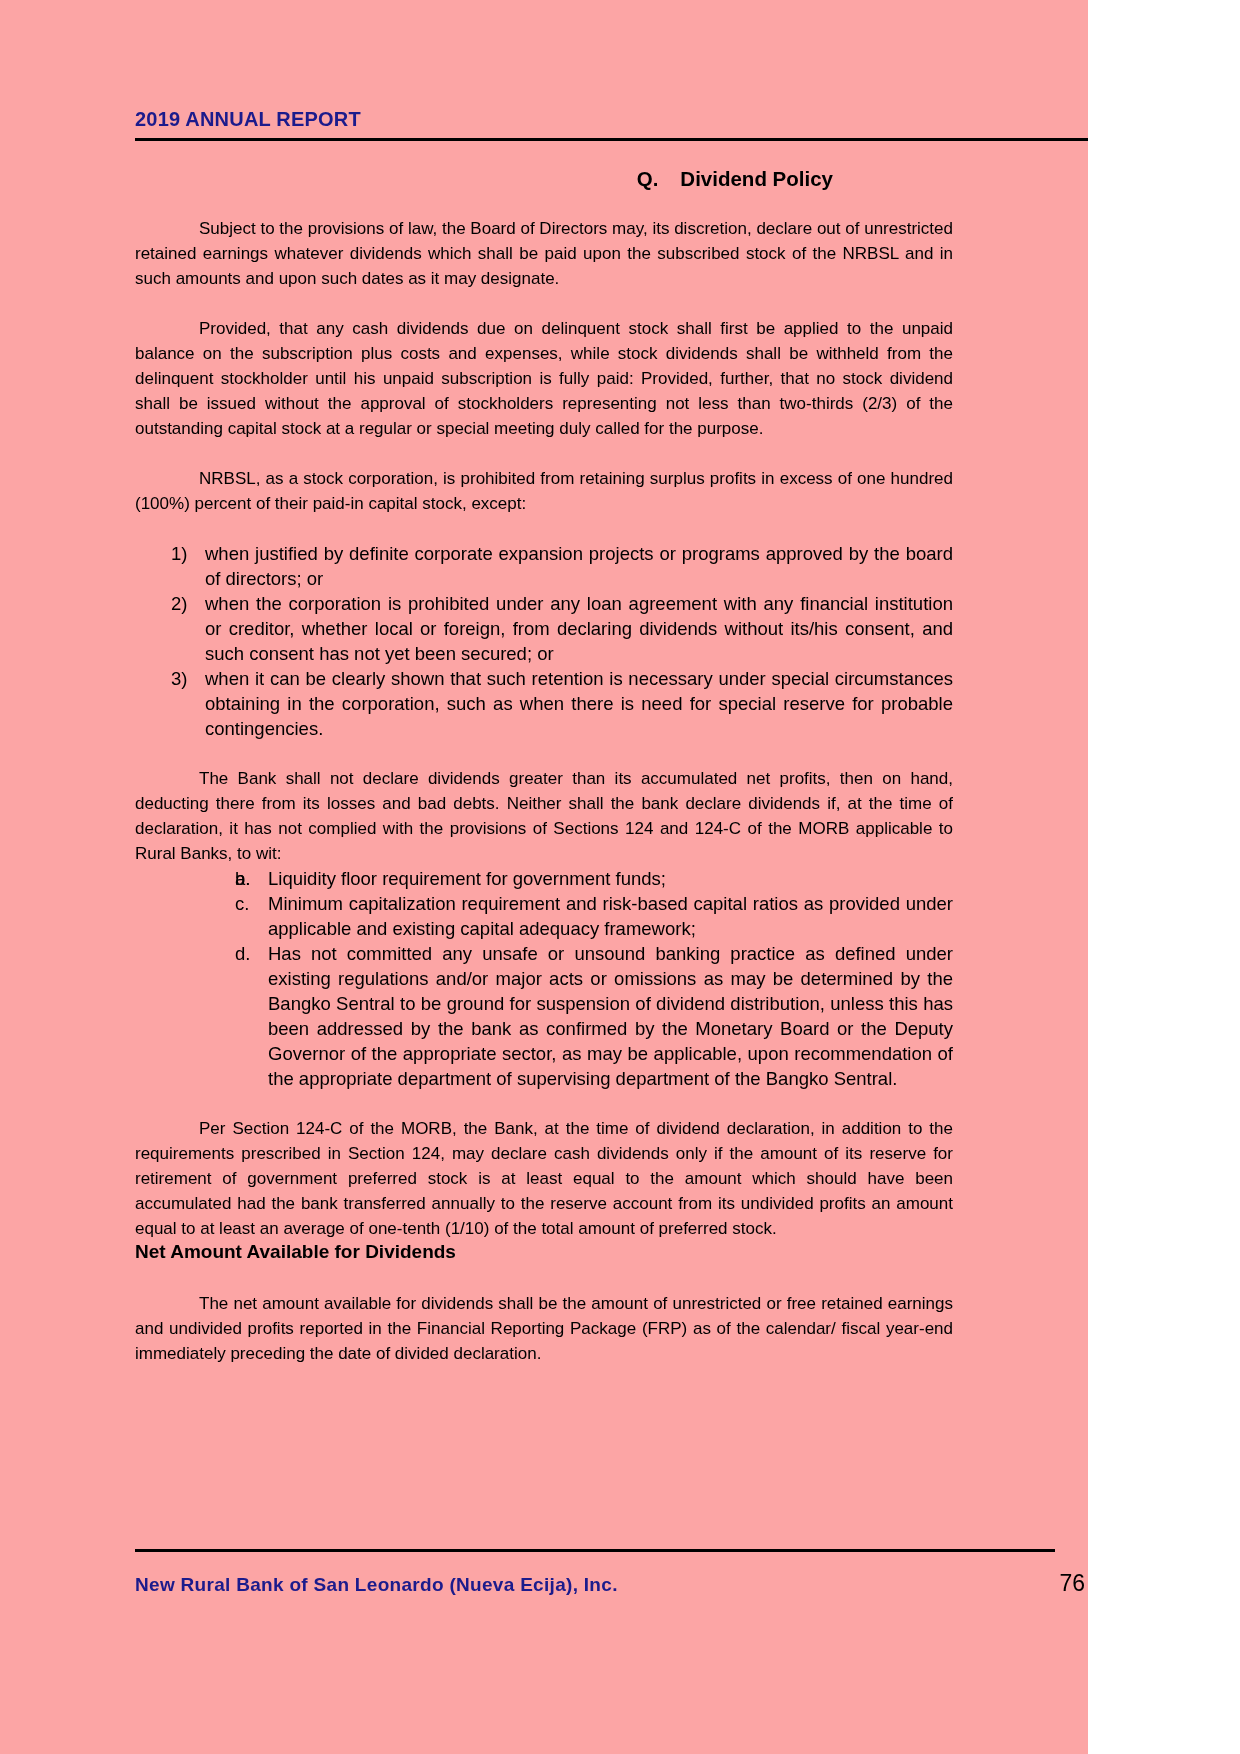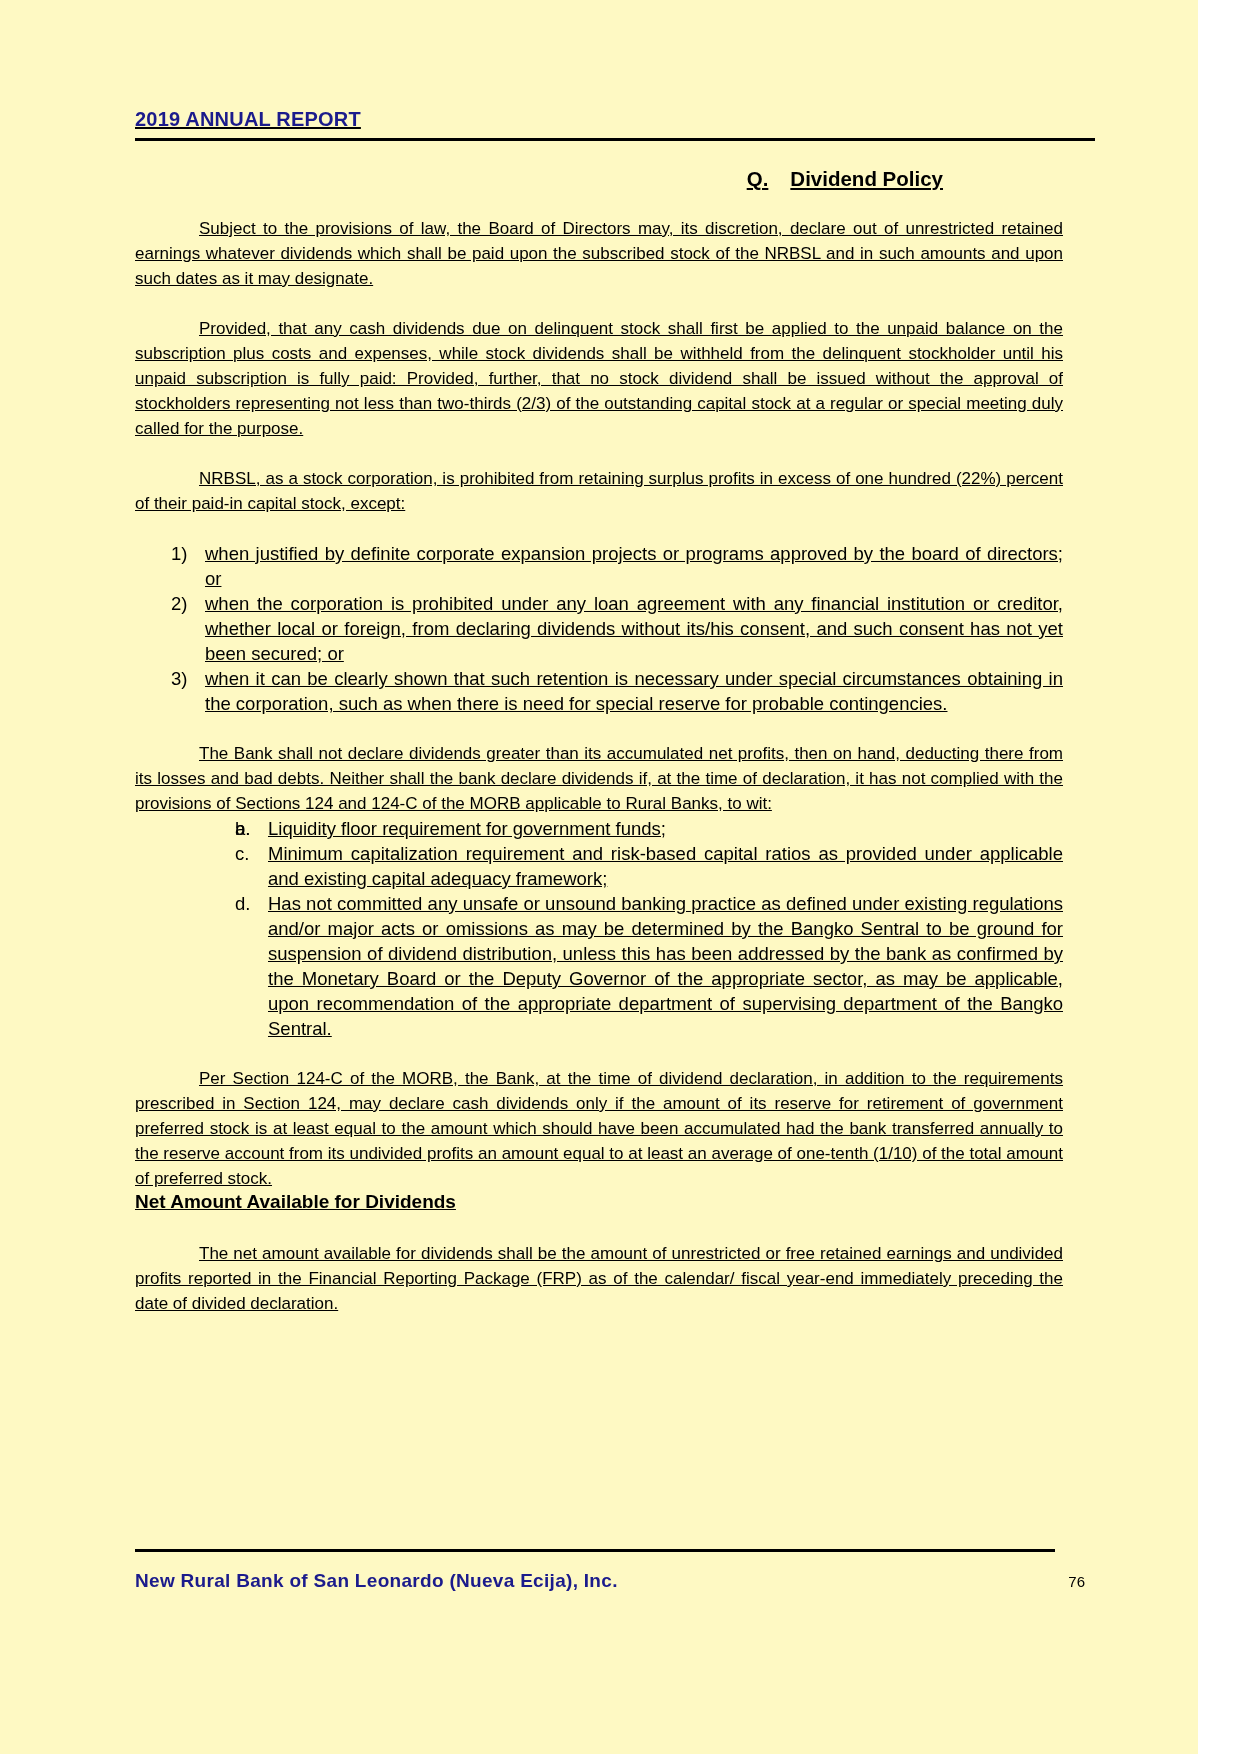--- a/index.html
+++ b/index.html
@@ -2,27 +2,26 @@
 <html><head>
 <meta charset="utf-8">
 <style>
   html, body {
     margin: 0;
     padding: 0;
     background: #ffffff;
   }
   .page {
     position: relative;
-    width: 1198px;
+    width: 1088px;
     height: 1754px;
-    background: #fef9c3;
+    background: #fca5a5;
     font-family: "Liberation Sans", sans-serif;
     color: #000000;
     overflow: hidden;
-    text-decoration: underline;
   }
   .content {
     padding: 108px 135px 0 135px;
   }
   .report-title {
     color: #1b1b8c;
     font-weight: bold;
     font-size: 20px;
     letter-spacing: 0.2px;
   }
@@ -107,41 +106,41 @@
     gap: 10px;
   }
   .footer-bank {
     color: #1b1b8c;
     font-weight: bold;
     font-size: 19px;
     letter-spacing: 0.3px;
   }
   .footer-page {
     color: #000000;
-    font-size: 15px;
+    font-size: 23px;
   }
 </style>
 </head>
 <body>
 
 <div class="page">
   <div class="content">
 
     <div class="report-title">2019 ANNUAL REPORT</div>
     <div class="header-rule"></div>
 
     <div class="section-heading">
       <span class="label">Q.</span><span>Dividend Policy</span>
     </div>
 
     <p class="body-par">Subject to the provisions of law, the Board of Directors may, its discretion, declare out of unrestricted retained earnings whatever dividends which shall be paid upon the subscribed stock of the NRBSL and in such amounts and upon such dates as it may designate.</p>
 
     <p class="body-par">Provided, that any cash dividends due on delinquent stock shall first be applied to the unpaid balance on the subscription plus costs and expenses, while stock dividends shall be withheld from the delinquent stockholder until his unpaid subscription is fully paid: Provided, further, that no stock dividend shall be issued without the approval of stockholders representing not less than two-thirds (2/3) of the outstanding capital stock at a regular or special meeting duly called for the purpose.</p>
 
-    <p class="body-par">NRBSL, as a stock corporation, is prohibited from retaining surplus profits in excess of one hundred (22%) percent of their paid-in capital stock, except:</p>
+    <p class="body-par">NRBSL, as a stock corporation, is prohibited from retaining surplus profits in excess of one hundred (100%) percent of their paid-in capital stock, except:</p>
 
     <div class="nlist">
       <div class="nlist-item">
         <span class="marker">1)</span>
         <span>when justified by definite corporate expansion projects or programs approved by the board of directors; or</span>
       </div>
       <div class="nlist-item">
         <span class="marker">2)</span>
         <span>when the corporation is prohibited under any loan agreement with any financial institution or creditor, whether local or foreign, from declaring dividends without its/his consent, and such consent has not yet been secured; or</span>
       </div>

